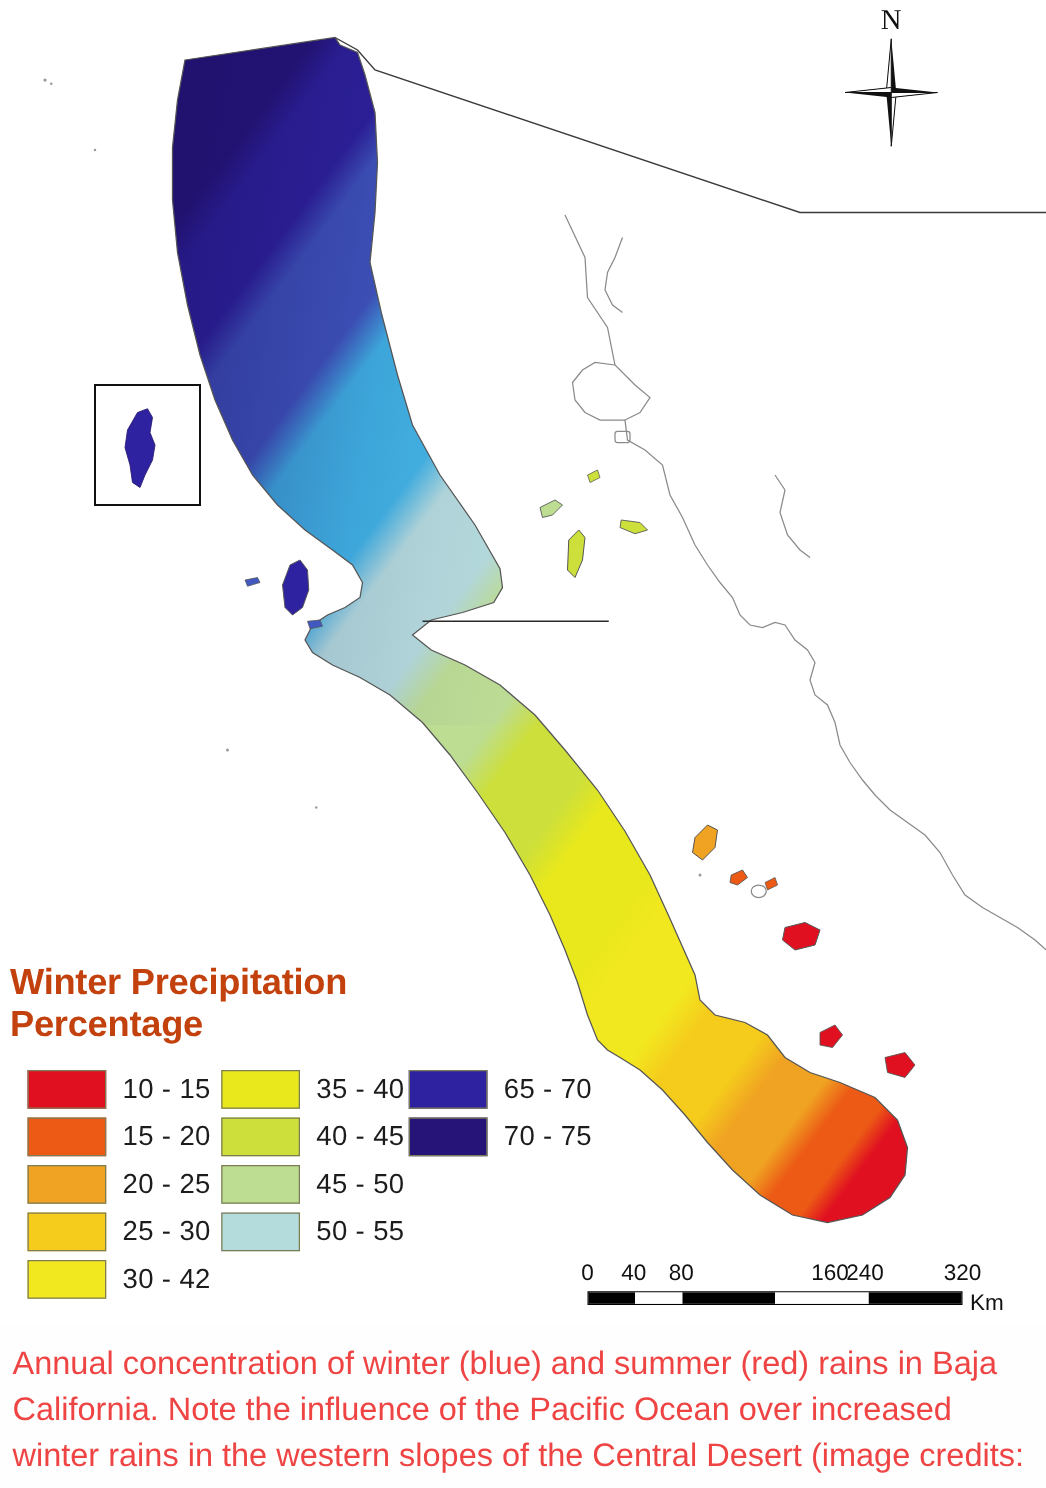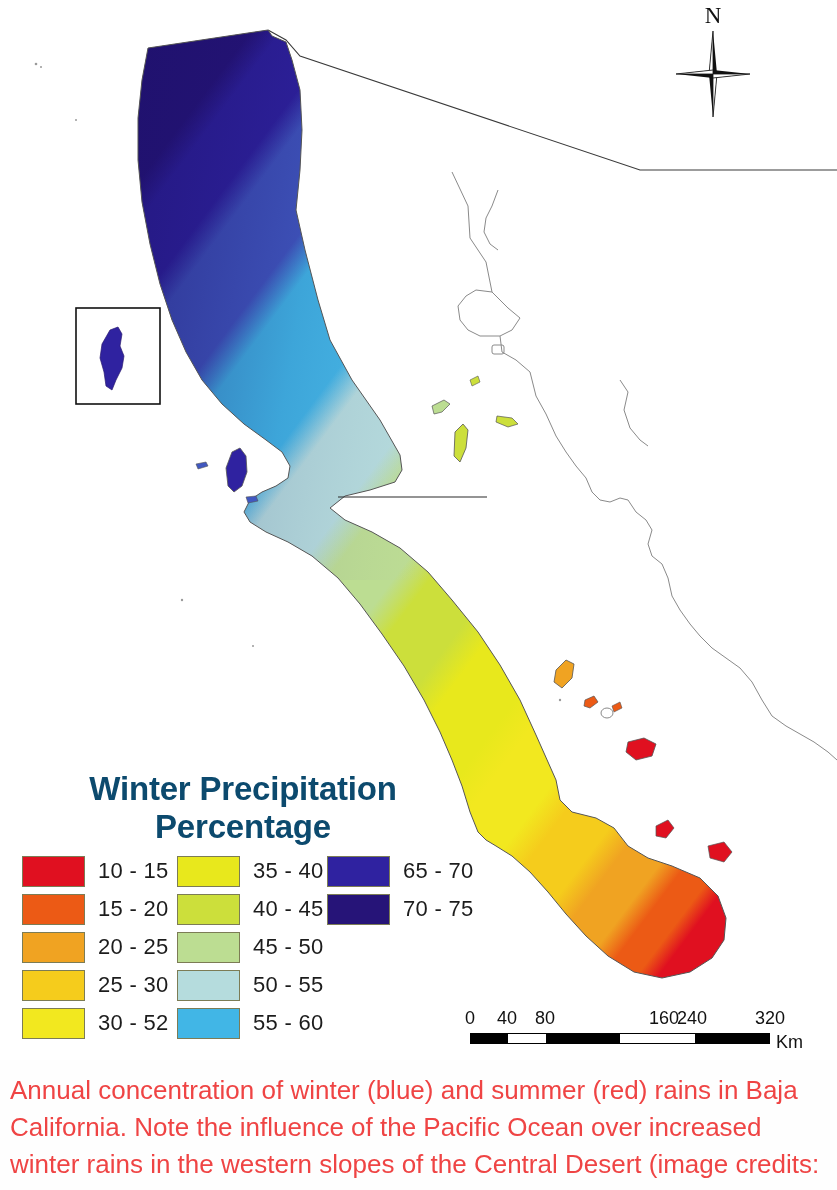--- a/index.html
+++ b/index.html
@@ -67,25 +67,24 @@
   
   #legend {
     position: absolute;
     left: 8px;
     top: 770px;
     width: 480px;
     height: 285px;
   }
   #legend-title {
     width: 470px;
-    text-align: center;
     font-family: "Liberation Sans", sans-serif;
     font-weight: bold;
-    font-size: 33px;
-    color: #0c4a6e;
+    font-size: 29px;
+    color: #c2410c;
     line-height: 1.16;
     letter-spacing: -0.2px;
   }
   #legend-title .tline { display: block; }
   #legend-cols {
     position: absolute;
     left: 0;
     top: 82px;
     width: 480px;
     display: flex;
@@ -362,44 +361,40 @@
         <div class="legend-row">
           <span class="legend-swatch" style="background-color: rgb(240, 163, 34);"></span>
           <span class="legend-label">20 - 25</span>
         </div>
         <div class="legend-row">
           <span class="legend-swatch" style="background-color: rgb(245, 204, 28);"></span>
           <span class="legend-label">25 - 30</span>
         </div>
         <div class="legend-row">
           <span class="legend-swatch" style="background-color: rgb(242, 232, 31);"></span>
-          <span class="legend-label">30 - 52</span>
+          <span class="legend-label">30 - 42</span>
         </div>
       </div>
 
       <div class="legend-col c2">
         <div class="legend-row">
           <span class="legend-swatch" style="background-color: rgb(232, 232, 28);"></span>
           <span class="legend-label">35 - 40</span>
         </div>
         <div class="legend-row">
           <span class="legend-swatch" style="background-color: rgb(204, 223, 59);"></span>
           <span class="legend-label">40 - 45</span>
         </div>
         <div class="legend-row">
           <span class="legend-swatch" style="background-color: rgb(188, 221, 146);"></span>
           <span class="legend-label">45 - 50</span>
         </div>
         <div class="legend-row">
           <span class="legend-swatch" style="background-color: rgb(181, 220, 221);"></span>
           <span class="legend-label">50 - 55</span>
-        </div>
-        <div class="legend-row">
-          <span class="legend-swatch" style="background-color: rgb(65, 182, 230);"></span>
-          <span class="legend-label">55 - 60</span>
         </div>
       </div>
 
       <div class="legend-col c3">
         <div class="legend-row">
           <span class="legend-swatch" style="background-color: rgb(47, 34, 160);"></span>
           <span class="legend-label">65 - 70</span>
         </div>
         <div class="legend-row">
           <span class="legend-swatch" style="background-color: rgb(38, 20, 120);"></span>

